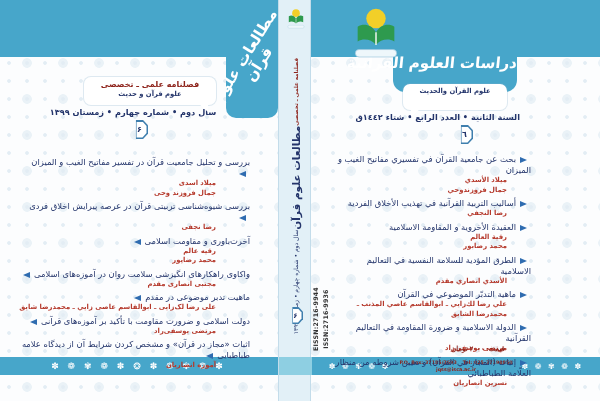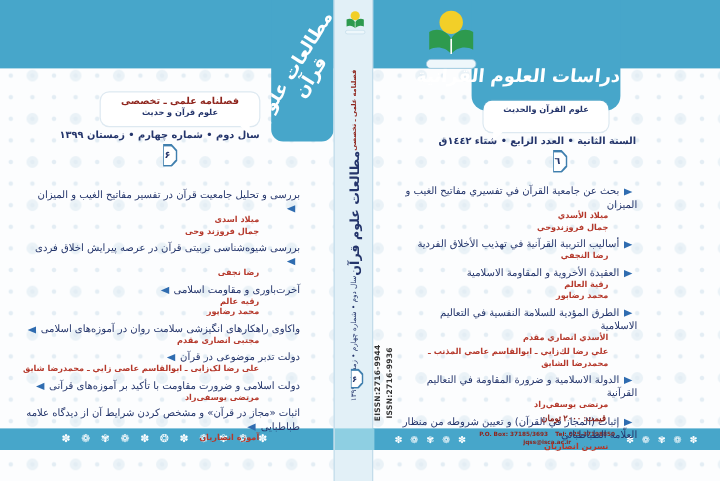--- a/index.html
+++ b/index.html
@@ -51,21 +51,21 @@
   .fa-bubble{left:84px;top:77px;width:132px;height:28px;padding-top:3px;box-sizing:border-box;}
   .fa-bubble::after{content:"";position:absolute;right:8px;bottom:-7px;width:0;height:0;
           border-top:8px solid #fff;border-left:9px solid transparent;}
   .ar-bubble{left:91px;top:84px;width:104px;height:26px;padding-top:3px;box-sizing:border-box;}
   .ar-bubble::after{content:"";position:absolute;left:8px;bottom:-7px;width:0;height:0;
           border-top:8px solid #fff;border-right:9px solid transparent;}
   .sub-red{color:var(--red_dark);font-weight:bold;font-size:8px;line-height:10px;direction:rtl;}
   .sub-blue{color:var(--navy);font-weight:bold;font-size:6.8px;line-height:9px;direction:rtl;}
   .issue-line{position:absolute;color:var(--navy);font-weight:bold;font-size:8.2px;text-align:center;direction:rtl;white-space:nowrap;}
   .fa-issue{left:48px;top:107px;width:170px;}
-  .ar-issue{left:88px;top:112px;width:130px;}
+  .ar-issue{left:88px;top:112px;width:120px;}
 
   
   .hex{width:17px;height:19px;background:var(--hex_border);
        clip-path:polygon(29% 0,71% 0,100% 28%,100% 72%,71% 100%,29% 100%);position:absolute;}
   .hex-in{position:absolute;left:1.5px;top:1.5px;right:1.5px;bottom:1.5px;background:#fff;
        clip-path:polygon(29% 0,71% 0,100% 28%,100% 72%,71% 100%,29% 100%);
        display:flex;align-items:center;justify-content:center;font-size:8px;font-weight:bold;color:var(--navy);}
   .fa-hex{left:131px;top:120px;}
   .ar-hex{left:144px;top:125px;}
   .hex-sm{width:15px;height:17px;}
@@ -150,21 +150,21 @@
   </div>
 
   <div class="article">
     <div class="a-title" dir="rtl"><span>واکاوی راهکارهای انگیزشی سلامت روان در آموزه‌های اسلامی</span><span class="arrow arrow-end"></span></div>
     <div class="a-authors" dir="rtl">
             <div>مجتبی انصاری مقدم</div>
           </div>
   </div>
 
   <div class="article">
-    <div class="a-title" dir="rtl"><span>دولت تدبر موضوعی در قرآن</span><span class="arrow arrow-end"></span></div>
+    <div class="a-title" dir="rtl"><span>ماهیت تدبر موضوعی در مقدم</span><span class="arrow arrow-end"></span></div>
     <div class="a-authors" dir="rtl">
             <div>علی رضا لک‌زایی ـ ابوالقاسم عاصی زايي ـ محمدرضا شایق</div>
           </div>
   </div>
 
   <div class="article">
     <div class="a-title" dir="rtl"><span>دولت اسلامی و ضرورت مقاومت با تأکید بر آموزه‌های قرآنی</span><span class="arrow arrow-end"></span></div>
     <div class="a-authors" dir="rtl">
             <div>مرتضی یوسفی‌راد</div>
           </div>
@@ -245,20 +245,21 @@
   </div>
 
   <div class="article">
     <div class="a-title" dir="rtl"><span class="arrow arrow-start"></span><span>الطرق المؤدية للسلامة النفسية في التعاليم الاسلامية</span></div>
     <div class="a-authors" dir="rtl">
             <div>الأسدي انصاري مقدم</div>
           </div>
   </div>
 
   <div class="article">
+    <div class="a-title" dir="rtl"><span class="arrow arrow-start"></span><span>ماهية التدبّر الموضوعي في القرآن</span></div>
     <div class="a-authors" dir="rtl">
             <div>علي رضا لك‌زايي ـ ابوالقاسم عاصي المذنب ـ محمدرضا الشايق</div>
           </div>
   </div>
 
   <div class="article">
     <div class="a-title" dir="rtl"><span class="arrow arrow-start"></span><span>الدولة الاسلامية و ضرورة المقاومة في التعاليم القرآنية</span></div>
     <div class="a-authors" dir="rtl">
             <div>مرتضى يوسفي‌راد</div>
           </div>

